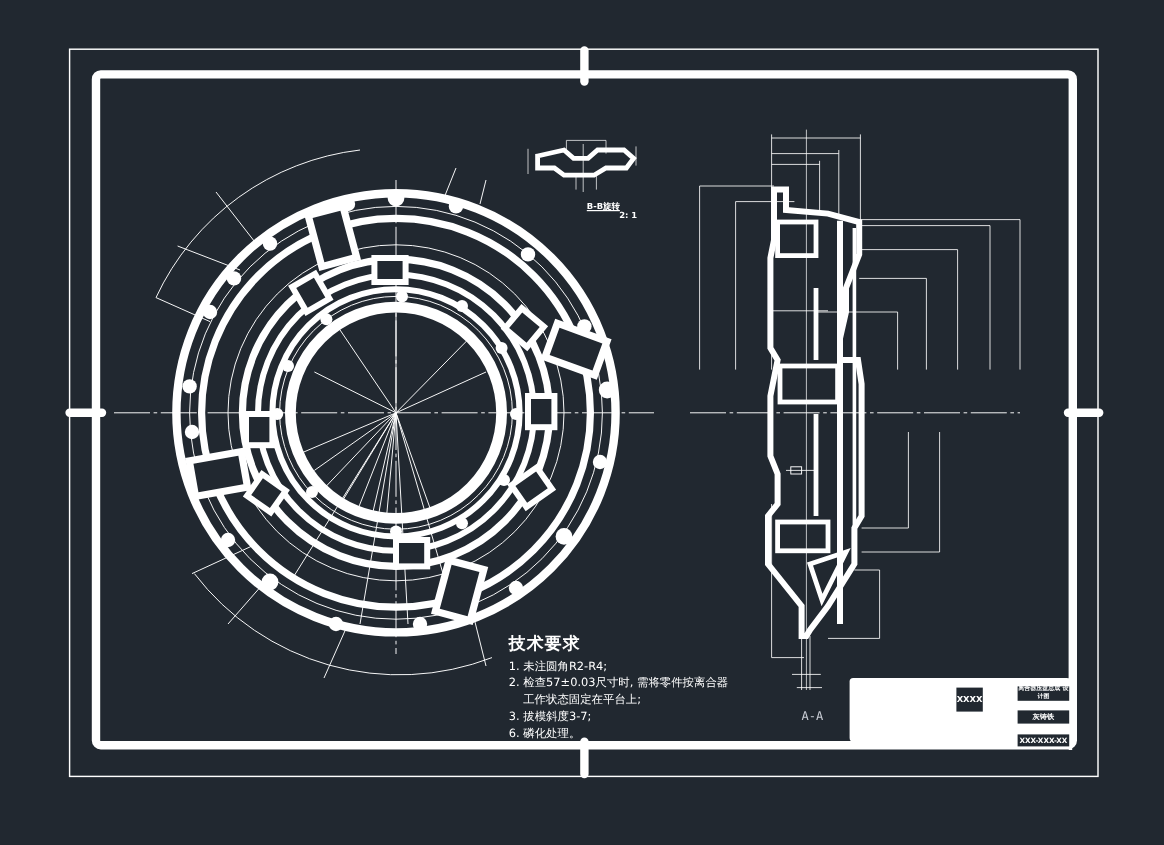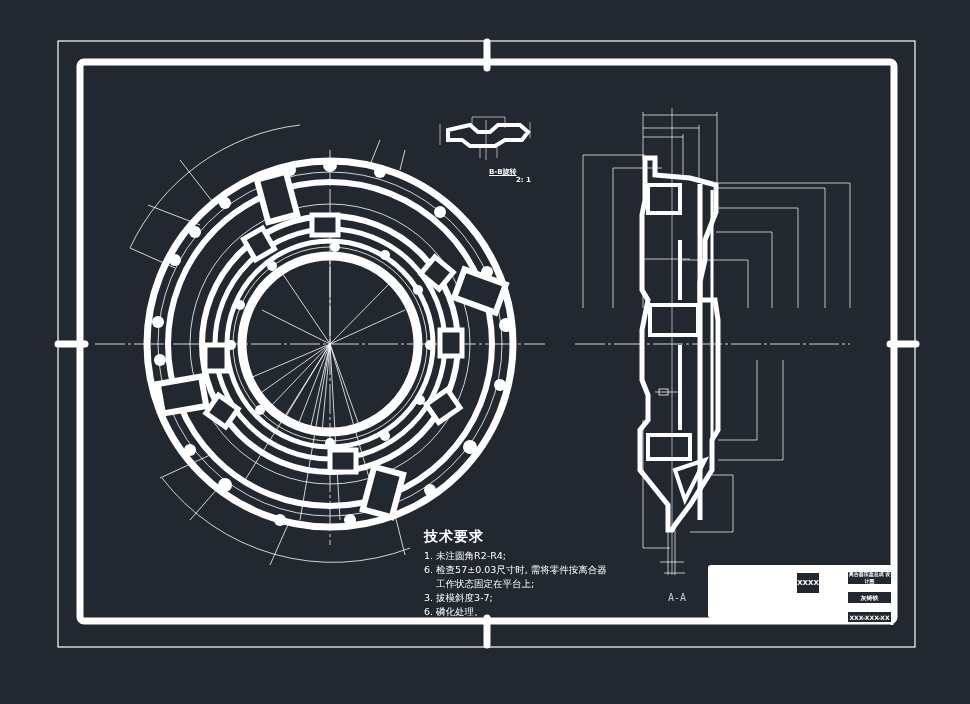--- a/index.html
+++ b/index.html
@@ -216,17 +216,17 @@
 <div class="section-label">A-A</div>
 
 <div class="tb-box" style="left:797px;top:573px;width:22px;height:20px;font-size:7px;">XXXX</div>
 <div class="tb-box" style="left:848px;top:572px;width:43px;height:12px;font-size:5px;">离合器压盘总成 设计图</div>
 <div class="tb-box" style="left:848px;top:592px;width:43px;height:11px;">灰铸铁</div>
 <div class="tb-box" style="left:848px;top:612px;width:43px;height:10px;">XXX-XXX-XX</div>
 
 <div class="tech-notes">
   <div class="title">技术要求</div>
   <div class="item">1. 未注圆角R2-R4;</div>
-  <div class="item">6. 检查57±0.03尺寸时, 需将零件按离合器</div>
+  <div class="item">2. 检查57±0.03尺寸时, 需将零件按离合器</div>
   <div class="item indent">工作状态固定在平台上;</div>
   <div class="item">3. 拔模斜度3-7;</div>
   <div class="item">6. 磷化处理。</div>
 </div>
 
 </body></html>

